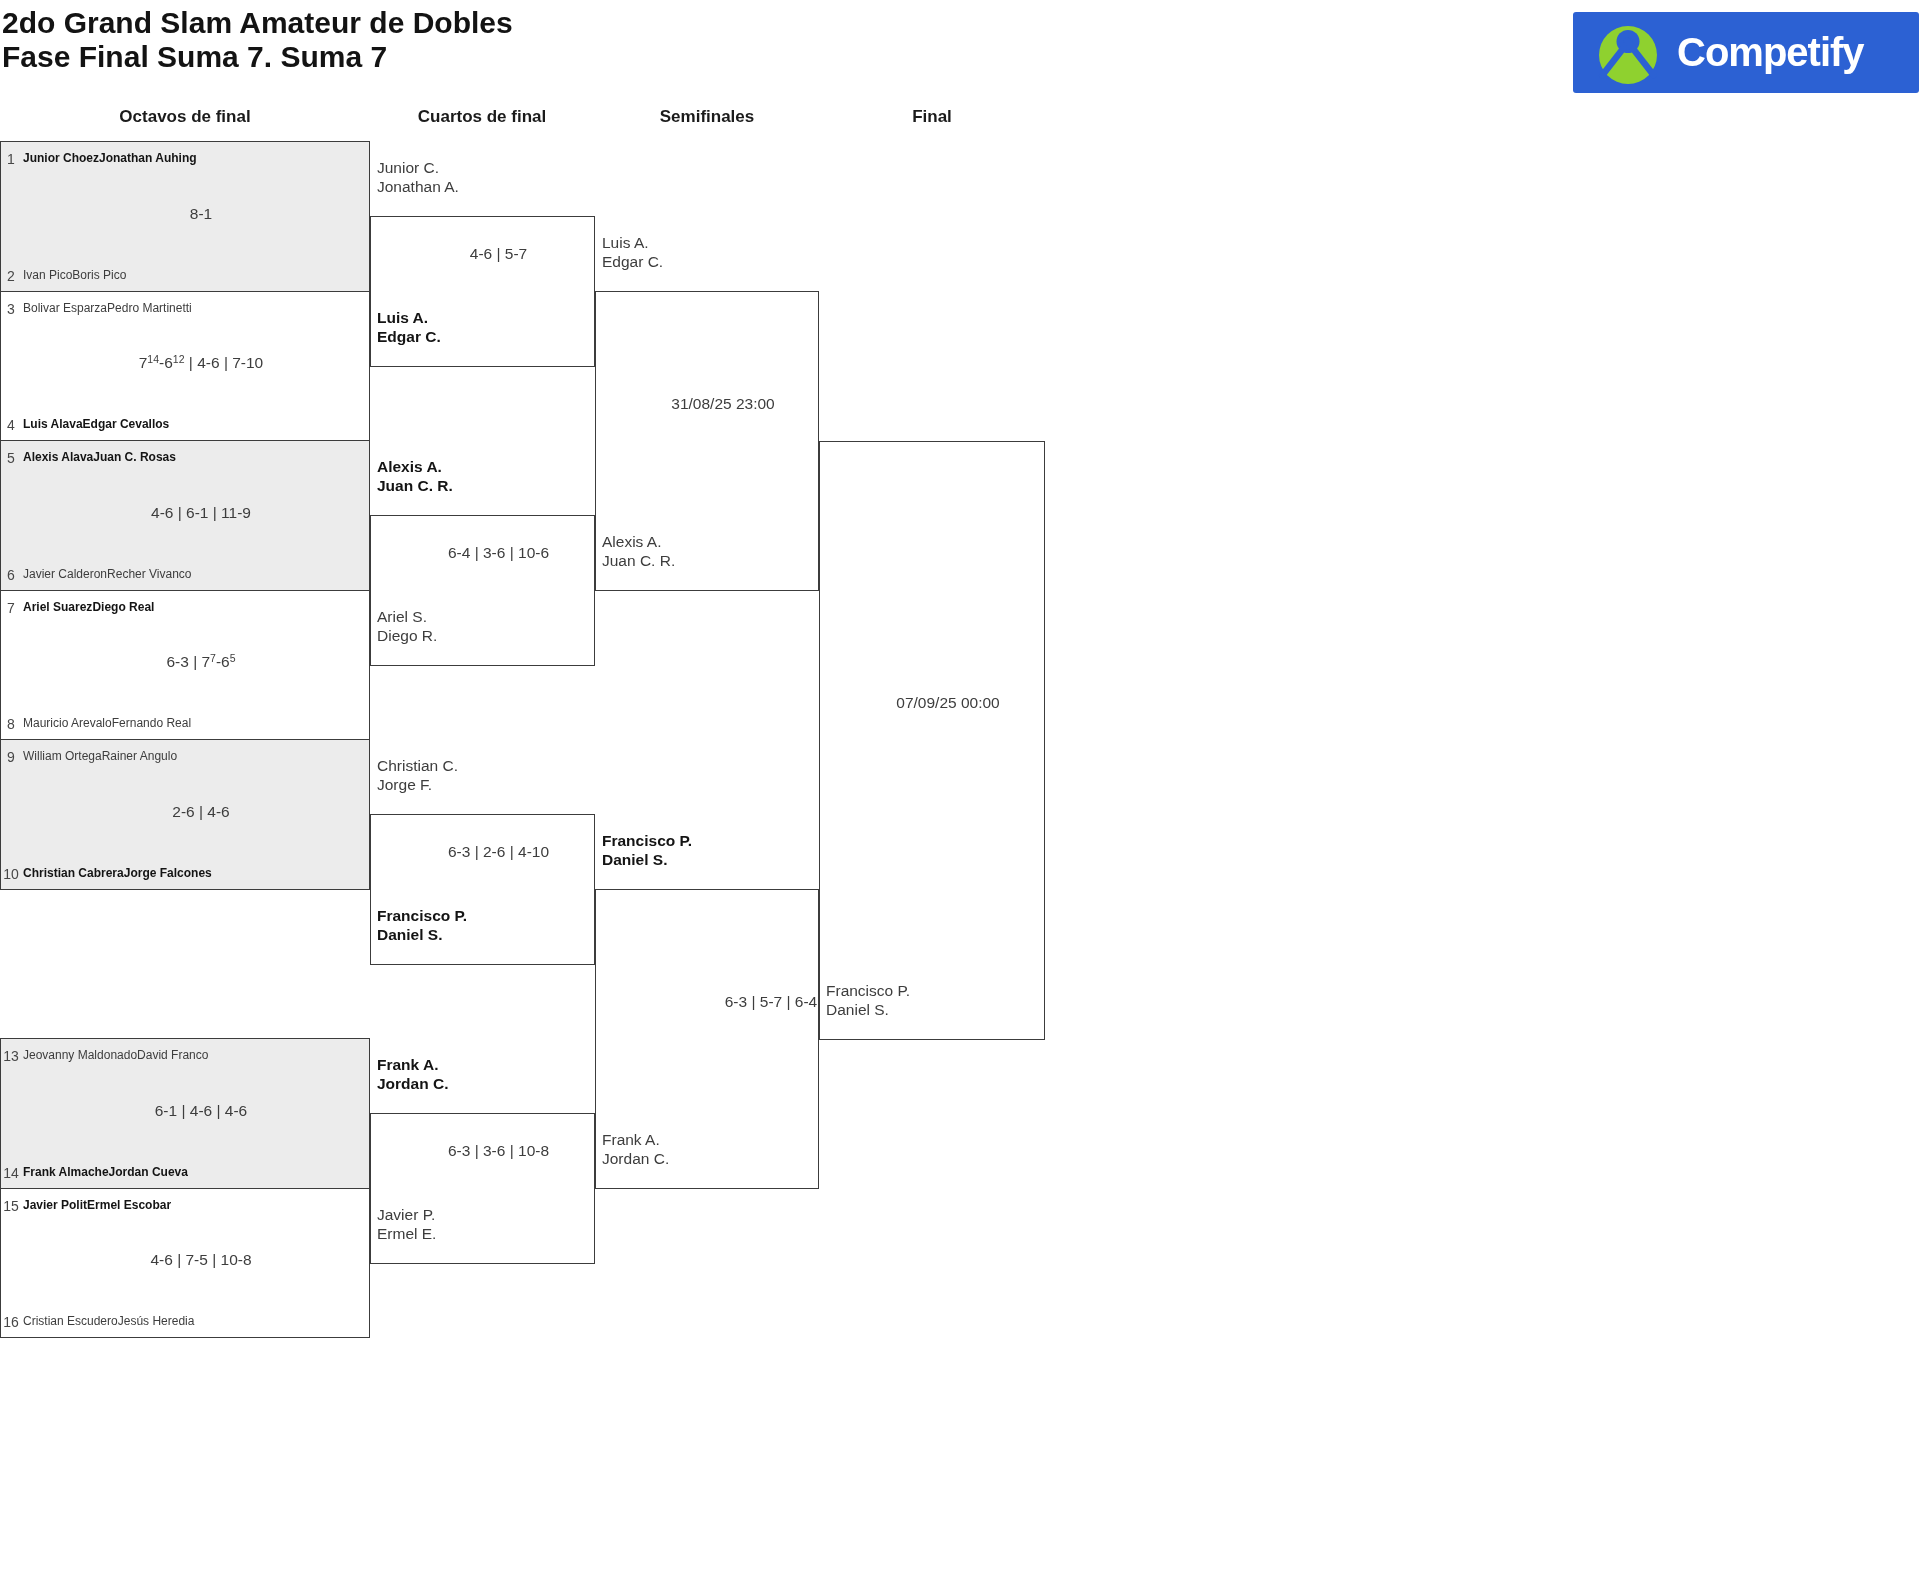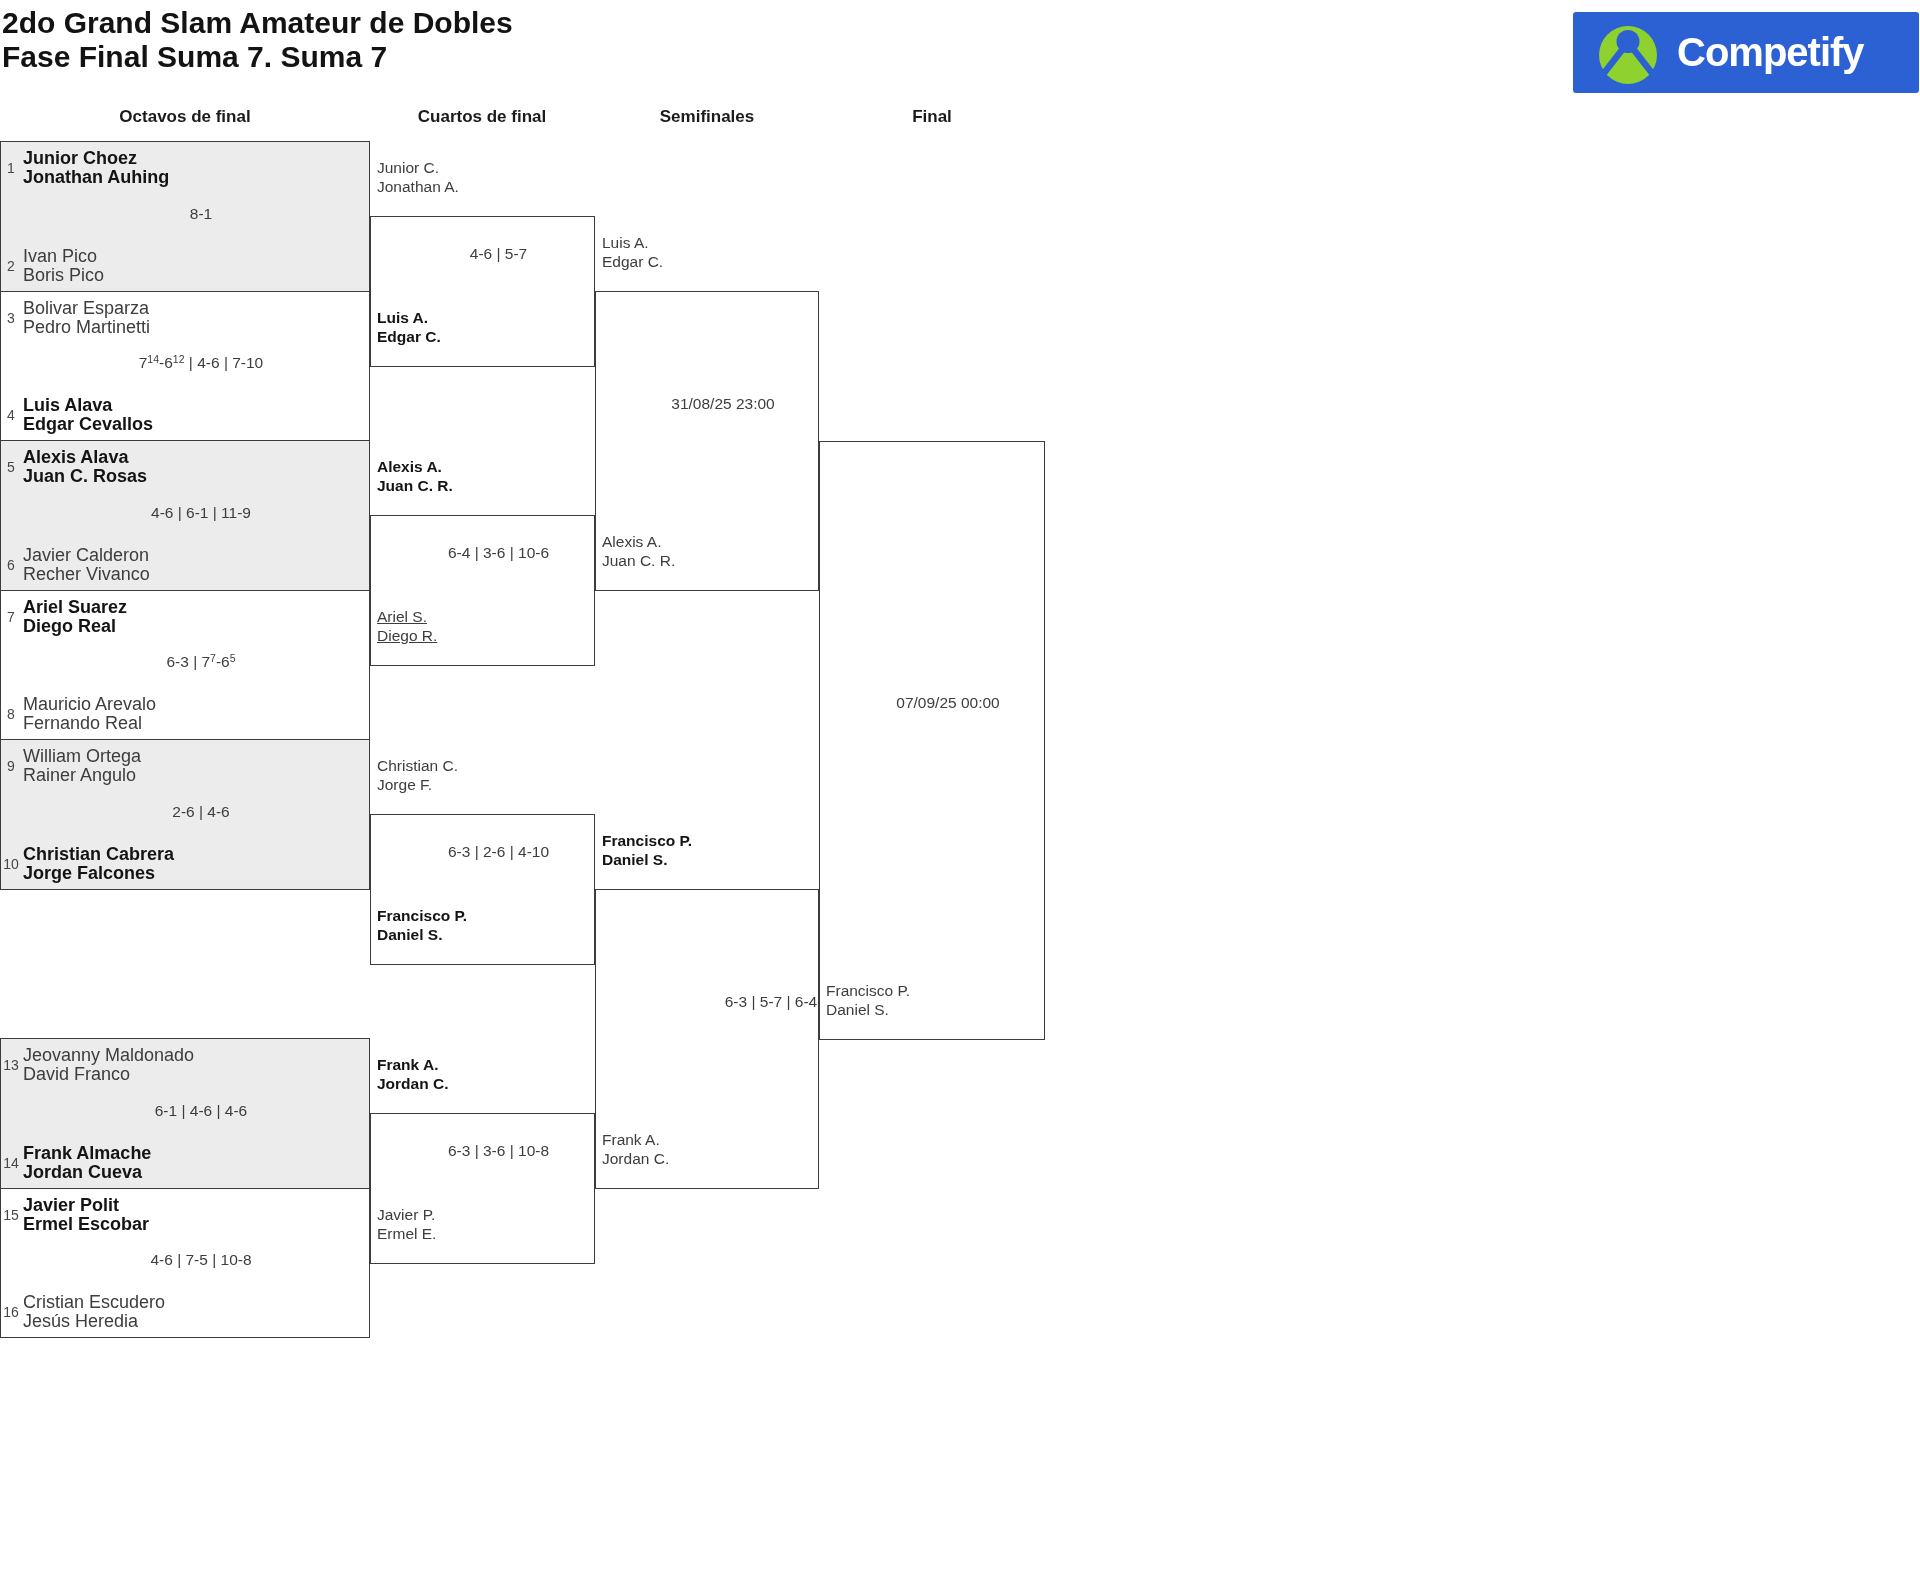--- a/index.html
+++ b/index.html
@@ -24,21 +24,21 @@
   .round-header{position:absolute;top:107px;transform:translateX(-50%);font-size:17px;
     font-weight:bold;color:#1b1b1b;white-space:nowrap;}
   #bracket{position:absolute;left:0;top:0;width:1920px;height:1591px;}
   .mbox{position:absolute;border:1px solid var(--border);background:#ffffff;}
   .mbox.shaded{background:var(--shade);}
   .mbox.later{background:transparent;}
   .team{position:absolute;left:0;right:0;display:flex;align-items:center;}
   .team.top{top:7px;}
   .team.bottom{bottom:6px;}
   .seed{flex:none;width:20px;text-align:center;font-size:14px;color:#474747;}
-  .names{display:flex;flex-direction:column;margin-left:2px;font-size:18px;line-height:19px;}
+  .names{display:flex;flex-direction:row;margin-left:2px;font-size:12px;line-height:19px;}
   .winner .names{font-weight:bold;color:var(--bold);}
   .score{position:absolute;text-align:center;font-size:15.5px;line-height:19px;color:var(--txt);
     white-space:nowrap;padding-left:32px;}
   .score sup{font-size:10.5px;position:relative;top:-5px;vertical-align:baseline;}
   .plabel{position:absolute;display:flex;flex-direction:column;justify-content:flex-end;
     height:38px;font-size:15.5px;line-height:19px;white-space:nowrap;}
   .plabel.winner{font-weight:bold;color:var(--bold);}
 </style>
 </head>
 <body>
@@ -193,21 +193,21 @@
     <div class="plabel winner" style="left: 377px; top: 308px;">
       <span>Luis A.</span>
       <span>Edgar C.</span>
     </div>
     <div class="score" style="left: 370px; width: 225px; top: 244px;">4-6 | 5-7</div>
     <div class="mbox later" style="left: 370px; top: 515px; width: 225px; height: 151px;"></div>
     <div class="plabel winner" style="left: 377px; top: 457px;">
       <span>Alexis A.</span>
       <span>Juan C. R.</span>
     </div>
-    <div class="plabel" style="left: 377px; top: 607px; text-decoration: underline;">
+    <div class="plabel" style="left: 377px; top: 607px;">
       <span>Ariel S.</span>
       <span>Diego R.</span>
     </div>
     <div class="score" style="left: 370px; width: 225px; top: 543px;">6-4 | 3-6 | 10-6</div>
     <div class="mbox later" style="left: 370px; top: 814px; width: 225px; height: 151px;"></div>
     <div class="plabel" style="left: 377px; top: 756px;">
       <span>Christian C.</span>
       <span>Jorge F.</span>
     </div>
     <div class="plabel winner" style="left: 377px; top: 906px;">

